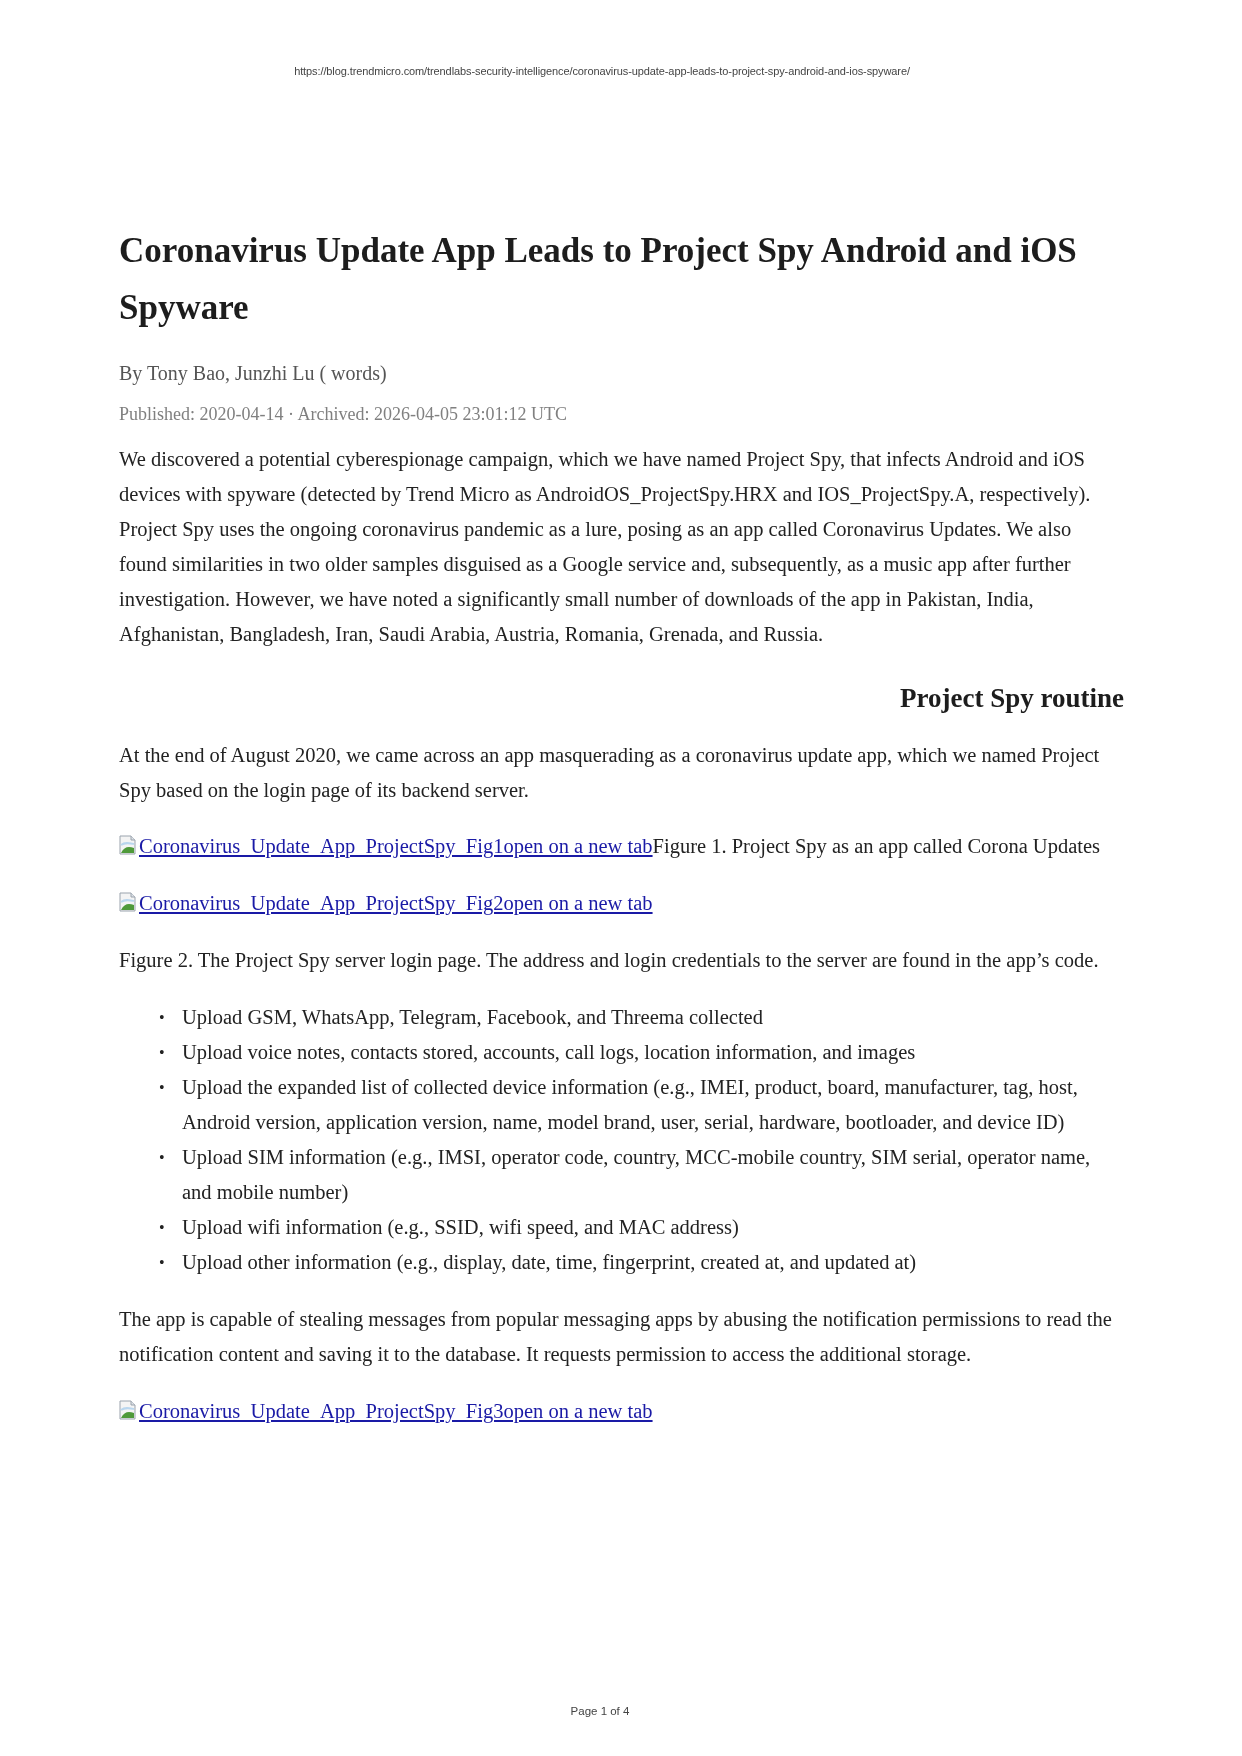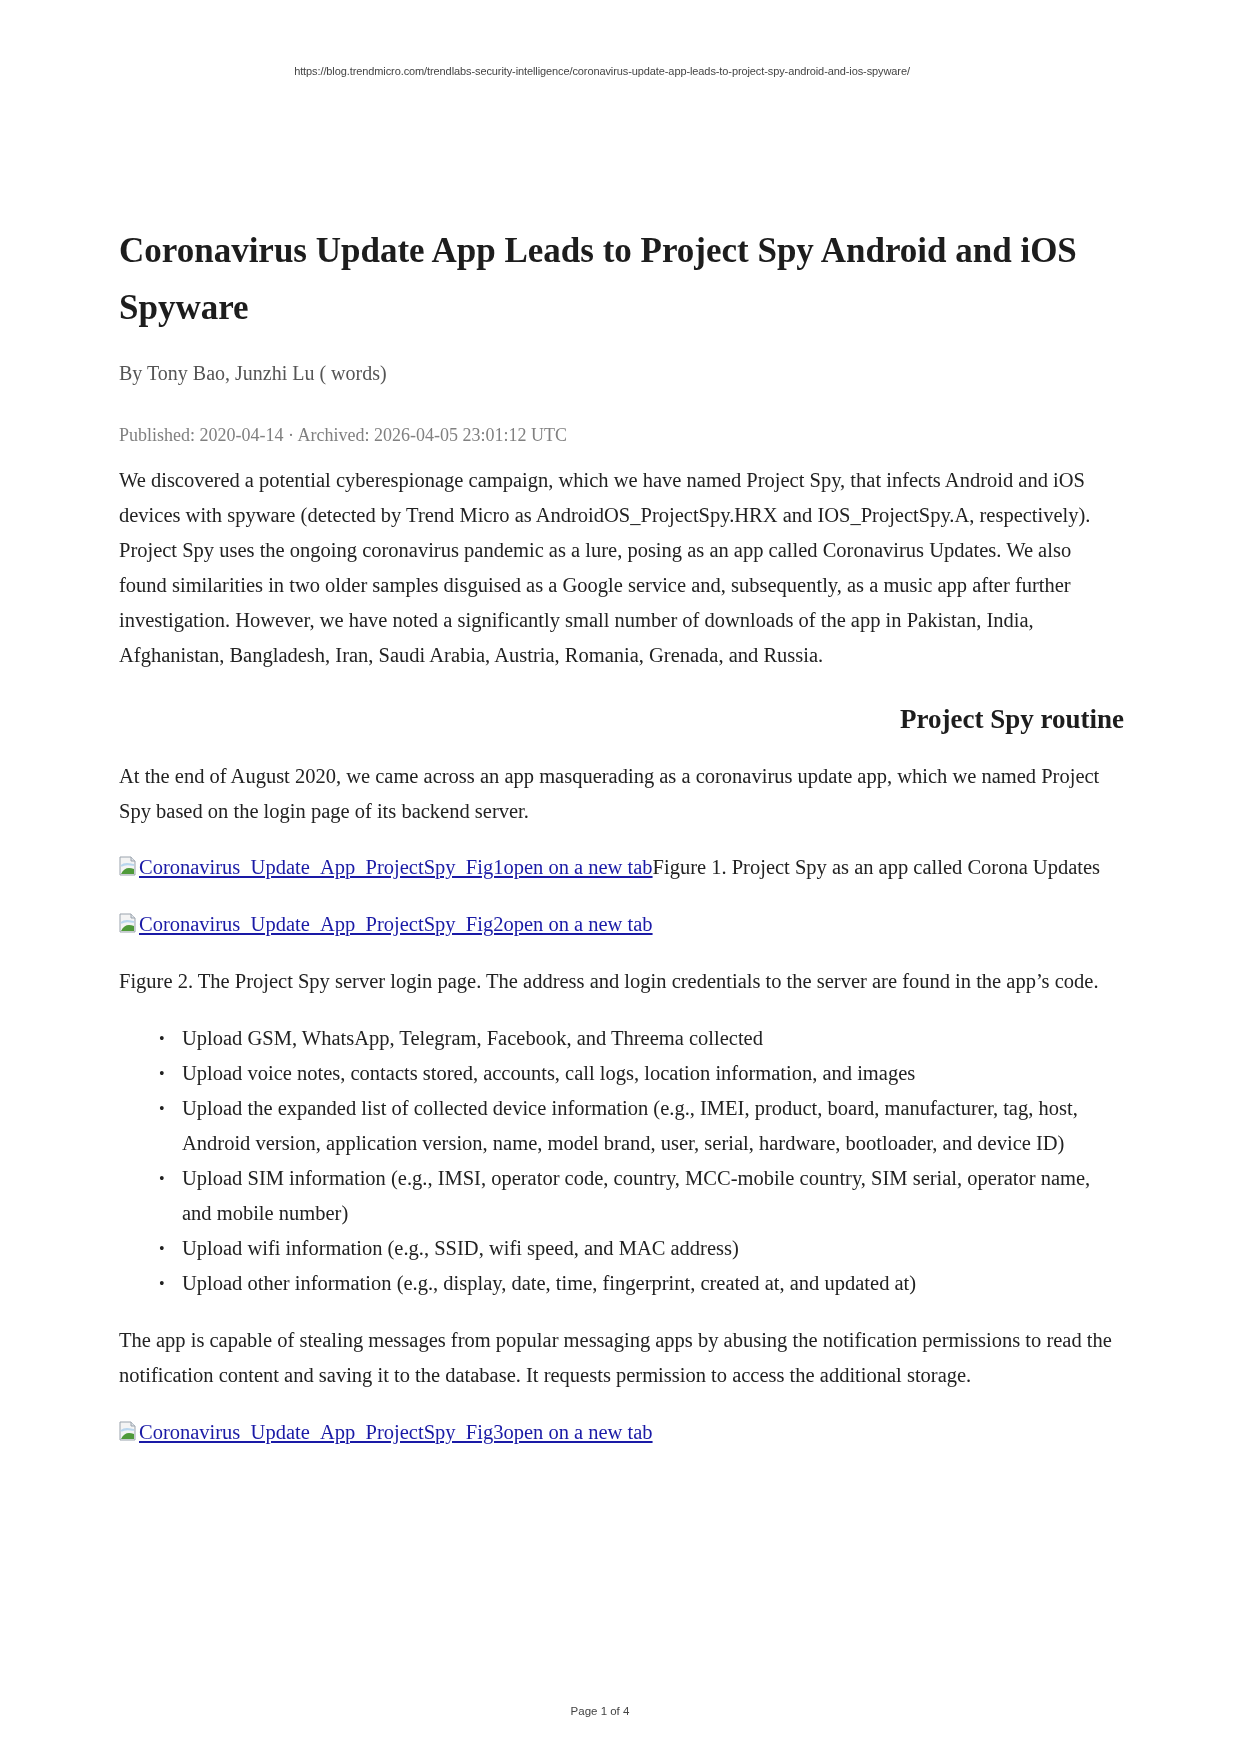--- a/index.html
+++ b/index.html
@@ -41,21 +41,21 @@
       margin: 0;
       color: #1d1d1d;
     }
     .byline {
       margin-top: 23px;
       font-size: 20px;
       color: #555555;
       line-height: 28px;
     }
     .meta {
-      margin-top: 35px;
+      margin-top: 14px;
       font-size: 18px;
       color: #808080;
       line-height: 26px;
     }
     p {
       font-size: 20.5px;
       line-height: 35px;
       margin: 0;
       color: #222222;
     }

